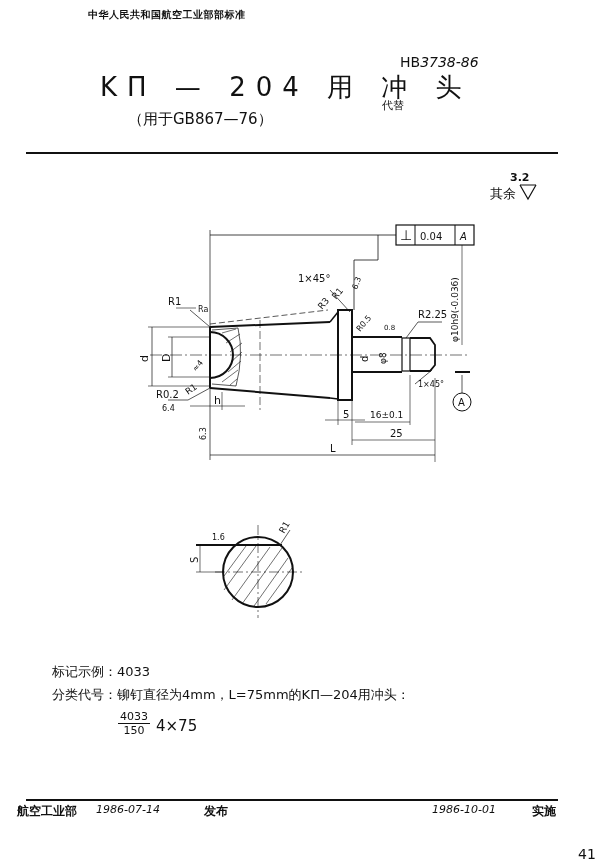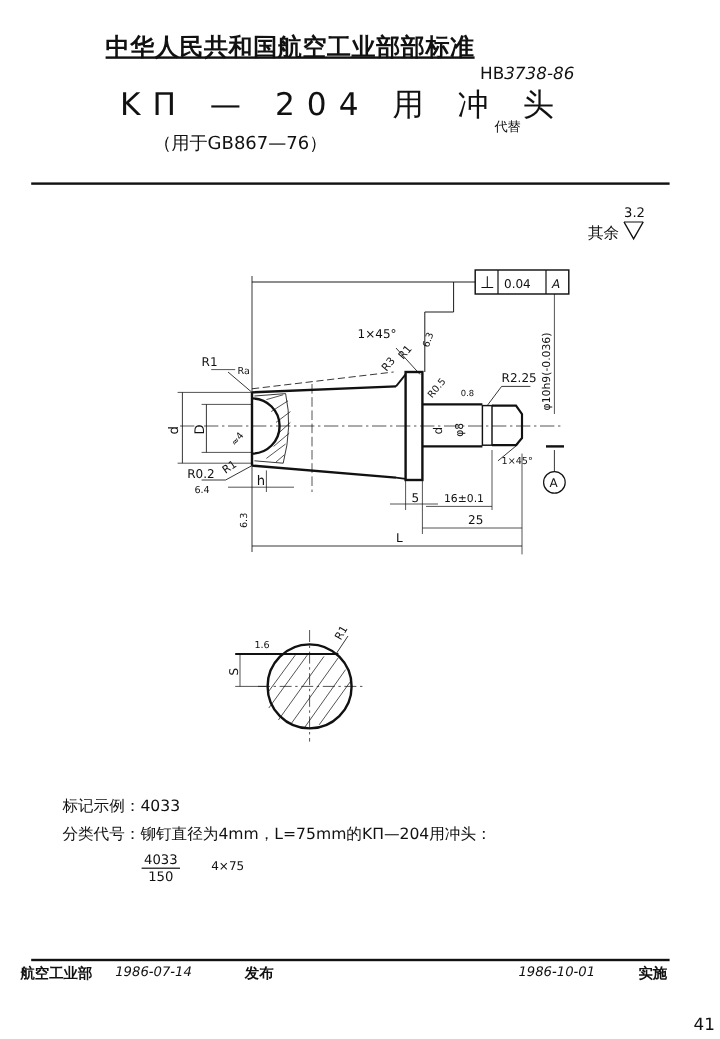--- a/index.html
+++ b/index.html
@@ -1,31 +1,31 @@
 <!DOCTYPE html>
 <html><head>
 <meta charset="utf-8">
 <style>
   html, body { margin: 0; padding: 0; background: #ffffff; }
   body { width: 600px; height: 866px; position: relative; overflow: hidden;
          font-family: "DejaVu Sans", sans-serif; color: #111; }
   .abs { position: absolute; }
-  .org { left: 88px; top: 26px; font-size: 20px; font-weight: bold; letter-spacing: 0.5px; text-decoration: underline; }
+  .org { left: 88px; top: 8px; font-size: 10px; font-weight: bold; letter-spacing: 0.5px; }
   .title { left: 100px; top: 70px; font-size: 26px; letter-spacing: 10px; font-weight: normal; }
   .subtitle { left: 128px; top: 110px; font-size: 15px; }
   .stdno { left: 400px; top: 54px; font-size: 14px; }
   .stdno .num { font-style: italic; }
-  .replace { left: 412px; top: 98px; font-size: 11px; }
+  .replace { left: 382px; top: 98px; font-size: 11px; }
   .rule { left: 26px; width: 532px; height: 0; border-top: 2px solid #111; }
   .rough { left: 490px; top: 185px; font-size: 13px; }
-  .rough .val { position: absolute; left: 30px; top: -14px; font-size: 11px; }
+  .rough .val { position: absolute; left: 20px; top: -14px; font-size: 11px; font-weight: bold; }
   .notes { left: 52px; font-size: 13px; }
   .frac { left: 118px; top: 710px; font-size: 11px; text-align: center; }
   .frac .n { border-bottom: 1px solid #111; padding: 0 2px; }
-  .frac-rest { left: 156px; top: 717px; font-size: 10px; margin-left: 20px; }
+  .frac-rest { left: 156px; top: 717px; font-size: 15px; }
   .footer { top: 803px; font-size: 12px; }
   .page-no { left: 578px; top: 846px; font-size: 14px; }
   svg text { font-family: "DejaVu Sans", sans-serif; }
 </style>
 </head>
 <body>
 
 <div class="abs org">中华人民共和国航空工业部部标准</div>
 <div class="abs title">KП — 204 用 冲 头</div>
 <div class="abs subtitle">（用于GB867—76）</div>

